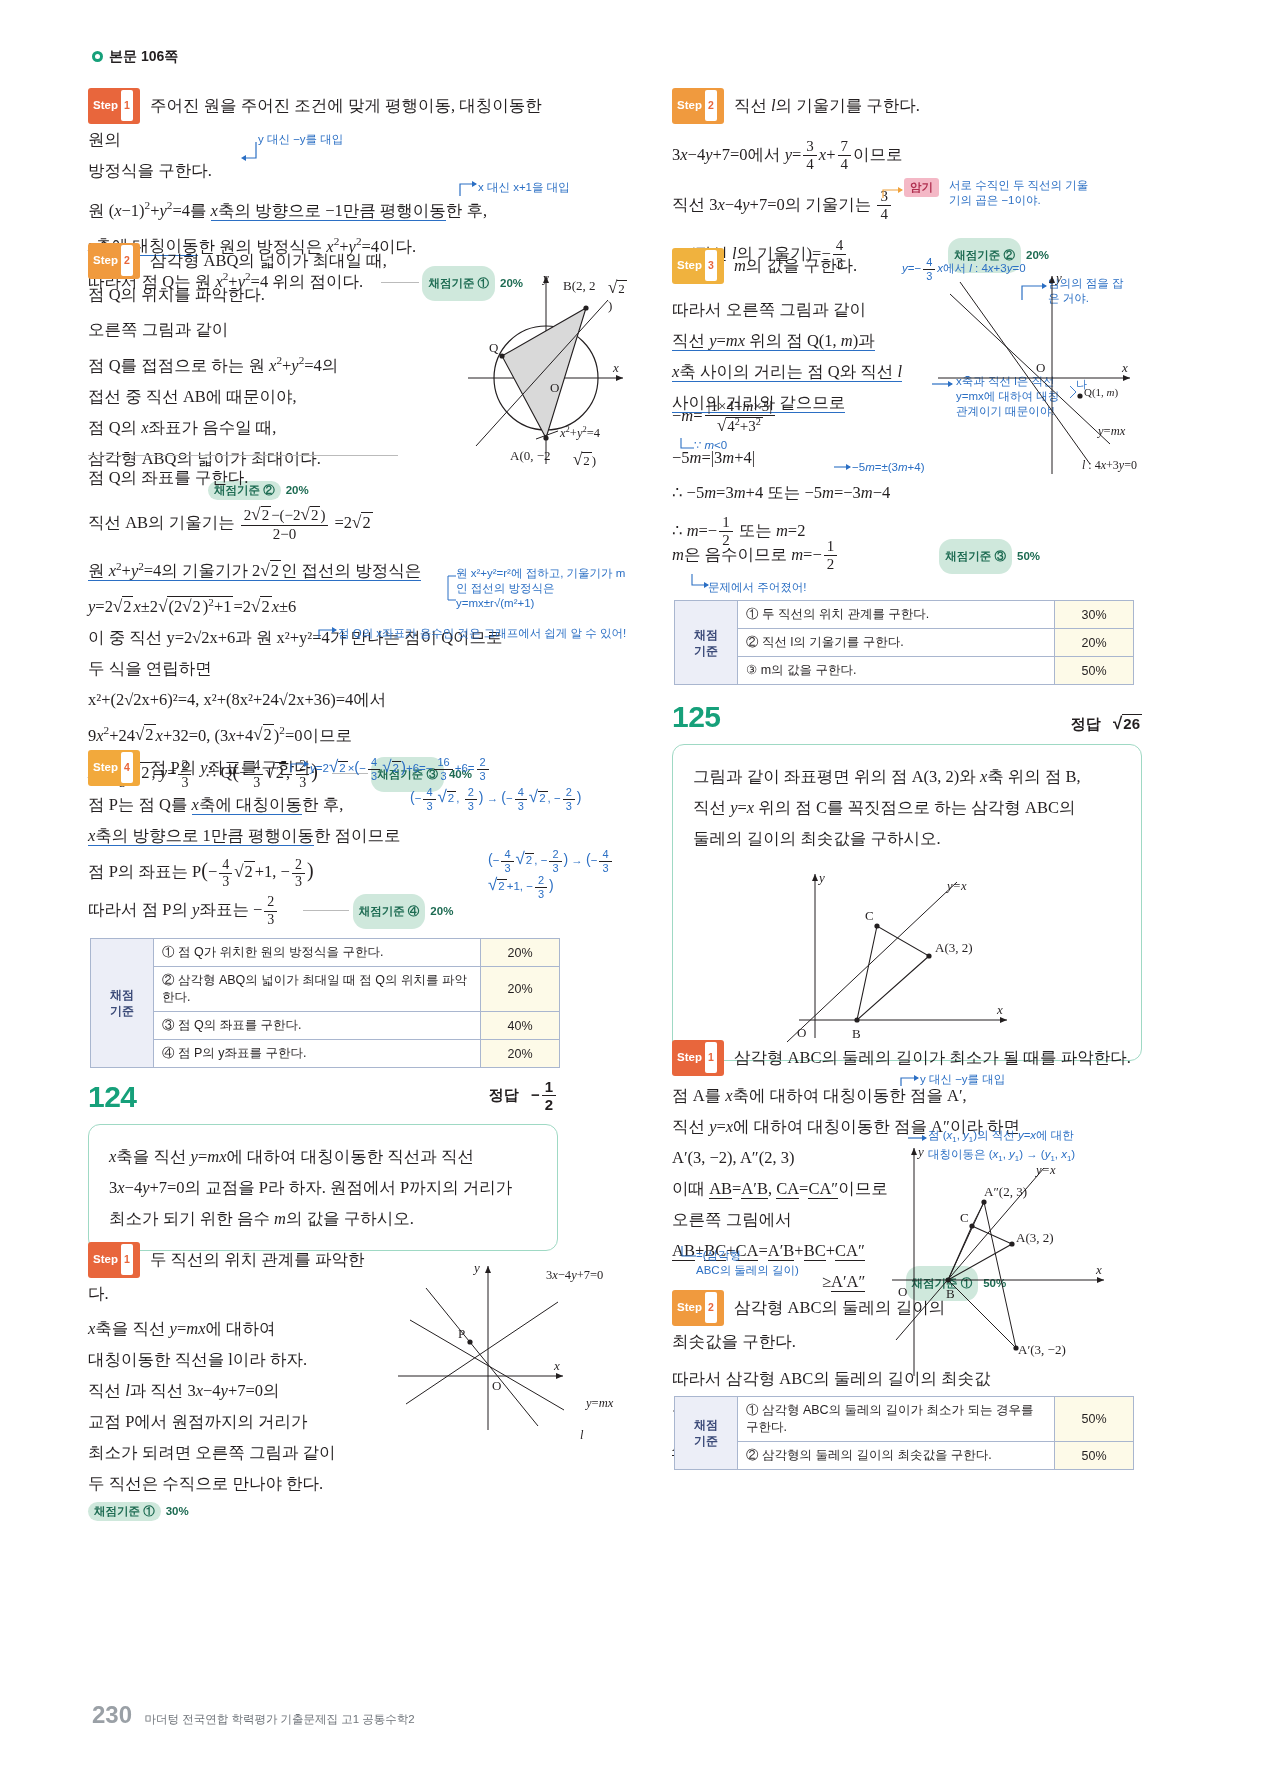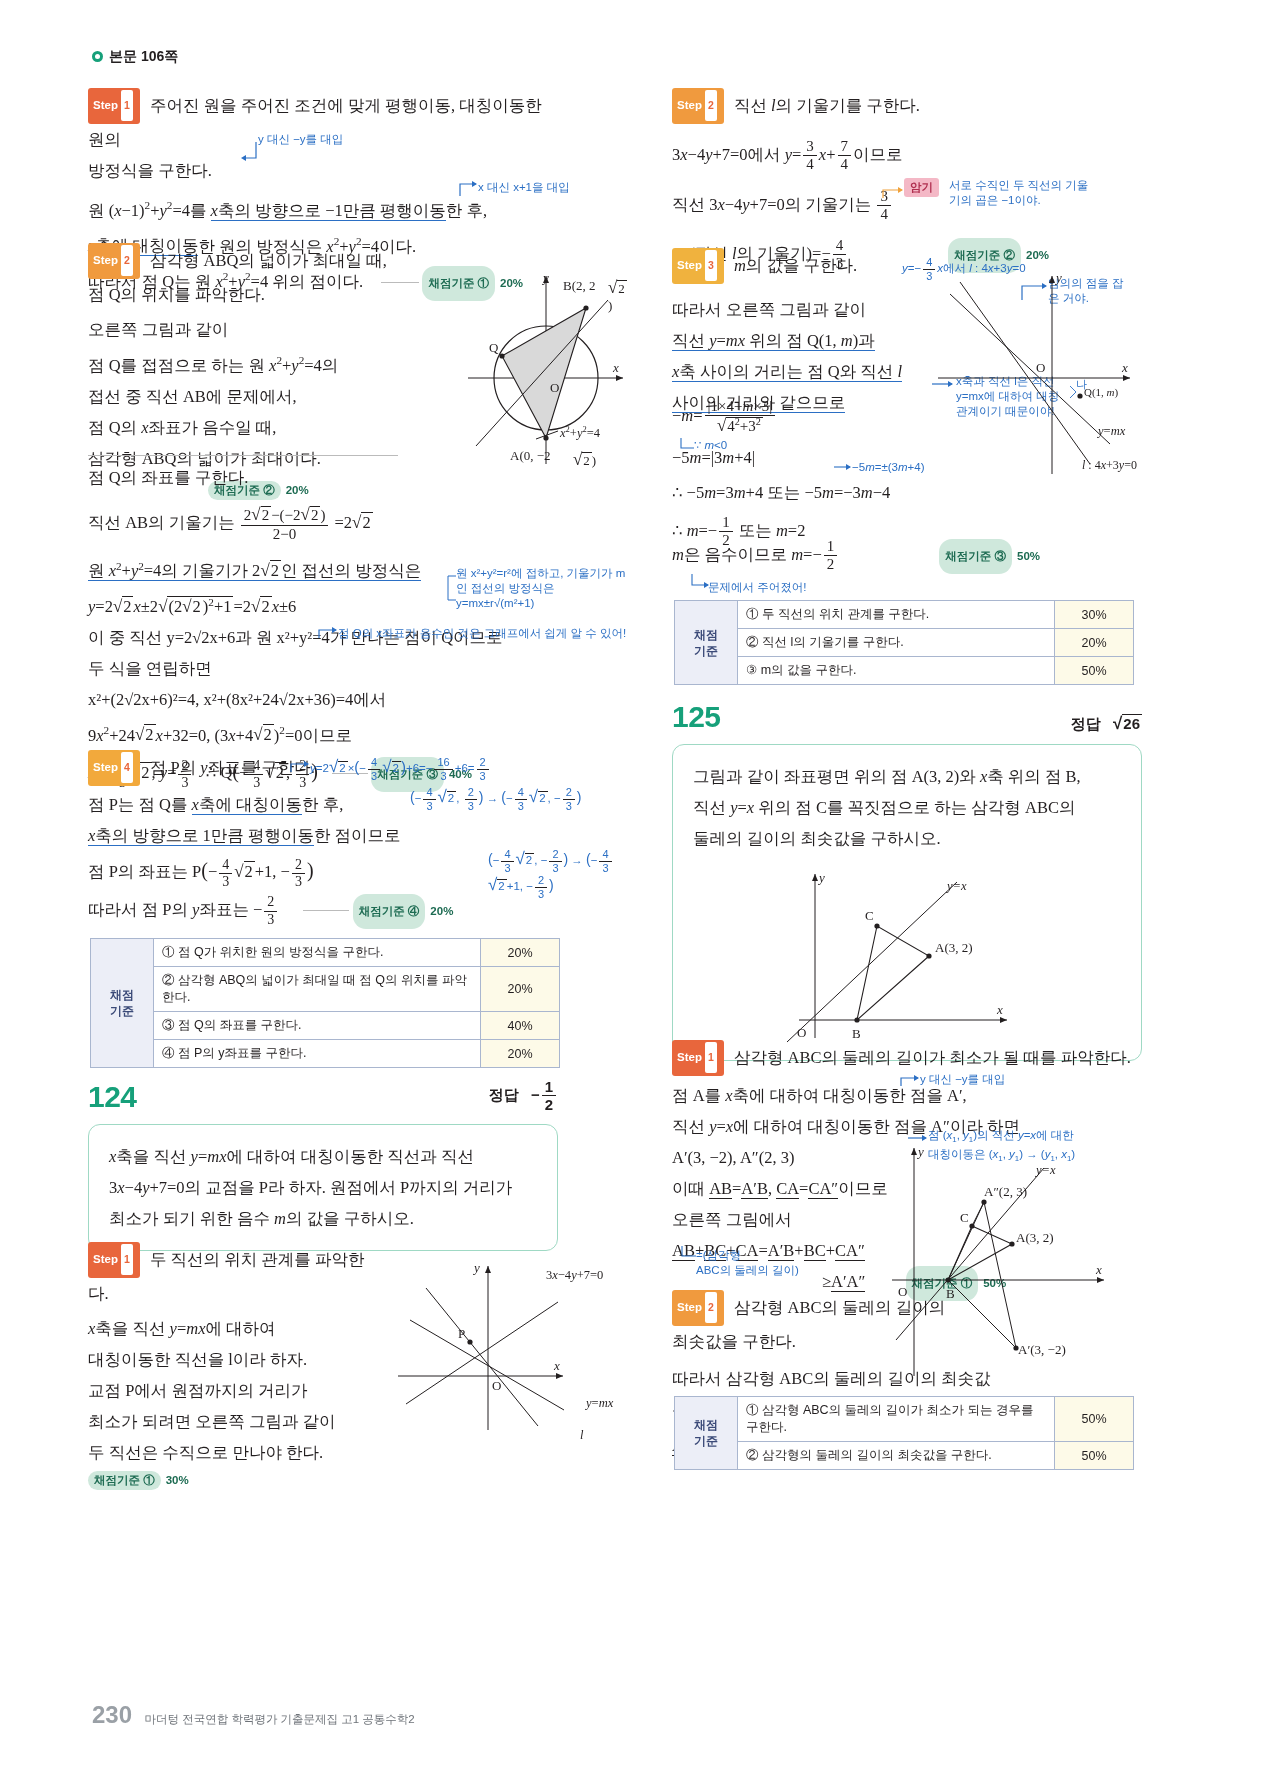--- a/index.html
+++ b/index.html
@@ -108,21 +108,21 @@
         <path d="M16 3 L21 6 L16 9" fill="#2b6fc4"></path>
       </svg>
 
     <div style="position:absolute;left:0;top:243px;width:300px;">
       <div class="line">
         <span class="step step2"><span>Step</span><span class="n">2</span></span>
         <span style="margin-left:6px;">삼각형 ABQ의 넓이가 최대일 때, 점 Q의 위치를 파악한다.</span>
       </div>
       <div class="line" style="margin-top:4px;">오른쪽 그림과 같이</div>
       <div class="line">점 Q를 접점으로 하는 원 <i class="v">x</i><sup>2</sup>+<i class="v">y</i><sup>2</sup>=4의</div>
-      <div class="line">접선 중 직선 AB에 문제에서,</div>
+      <div class="line">접선 중 직선 AB에 때문이야,</div>
       <div class="line">점 Q의 <i class="v">x</i>좌표가 음수일 때,</div>
       <div class="line">삼각형 ABQ의 넓이가 최대이다.</div>
       <div style="margin-top:6px;">
         <span class="crit" style="margin-left:120px;">
           <span class="lab">채점기준 ②</span><span class="pct">20%</span>
         </span>
       </div>
       <div style="position:absolute;left:0;top:212px;width:310px;height:1px;background:#bbb;"></div>
     </div>
 
@@ -261,20 +261,21 @@
       </div>
     </div>
 
     <div style="position:absolute;left:0;top:1242px;width:290px;">
       <div class="line">
         <span class="step step1"><span>Step</span><span class="n">1</span></span>
         <span style="margin-left:6px;">두 직선의 위치 관계를 파악한다.</span>
       </div>
       <div class="line" style="margin-top:4px;"><i class="v">x</i>축을 직선 <i class="v">y</i>=<i class="v">mx</i>에 대하여</div>
       <div class="line">대칭이동한 직선을 l이라 하자.</div>
+      <div class="line">직선 <i class="v">l</i>과 직선 3<i class="v">x</i>−4<i class="v">y</i>+7=0의</div>
       <div class="line">교점 P에서 원점까지의 거리가</div>
       <div class="line">최소가 되려면 오른쪽 그림과 같이</div>
       <div class="line">두 직선은 수직으로 만나야 한다.</div>
       <div style="margin-top:2px;text-align:left;width:270px;">
         <span class="crit">
           <span class="lab">채점기준 ①</span><span class="pct">30%</span>
         </span>
       </div>
     </div>
 

